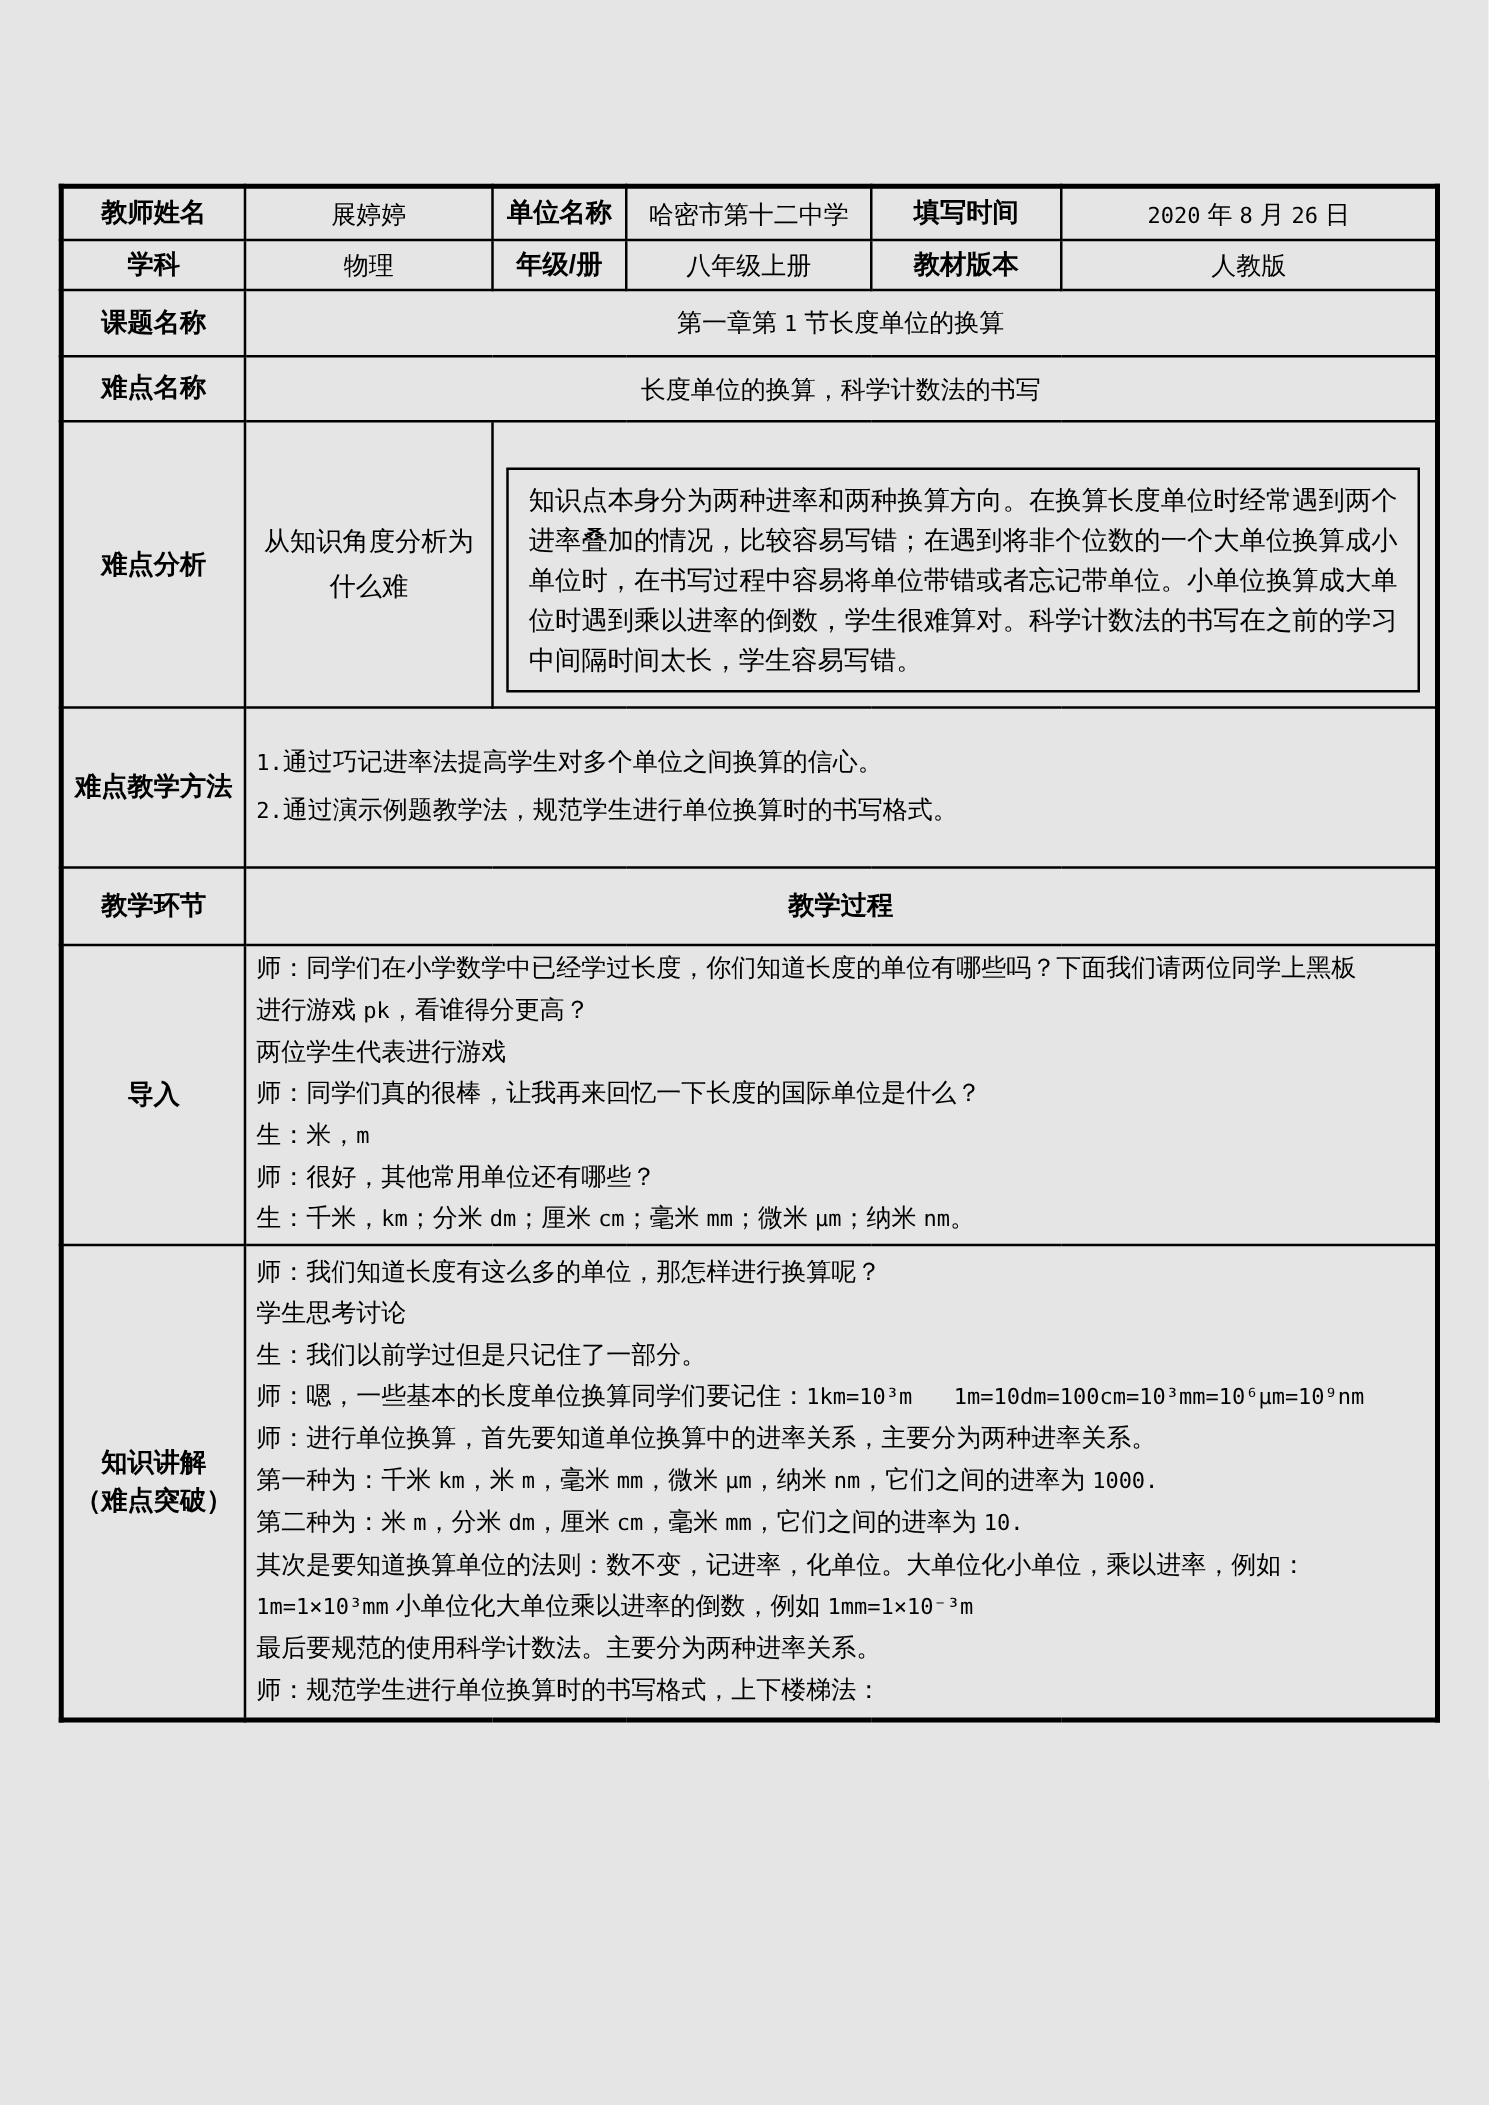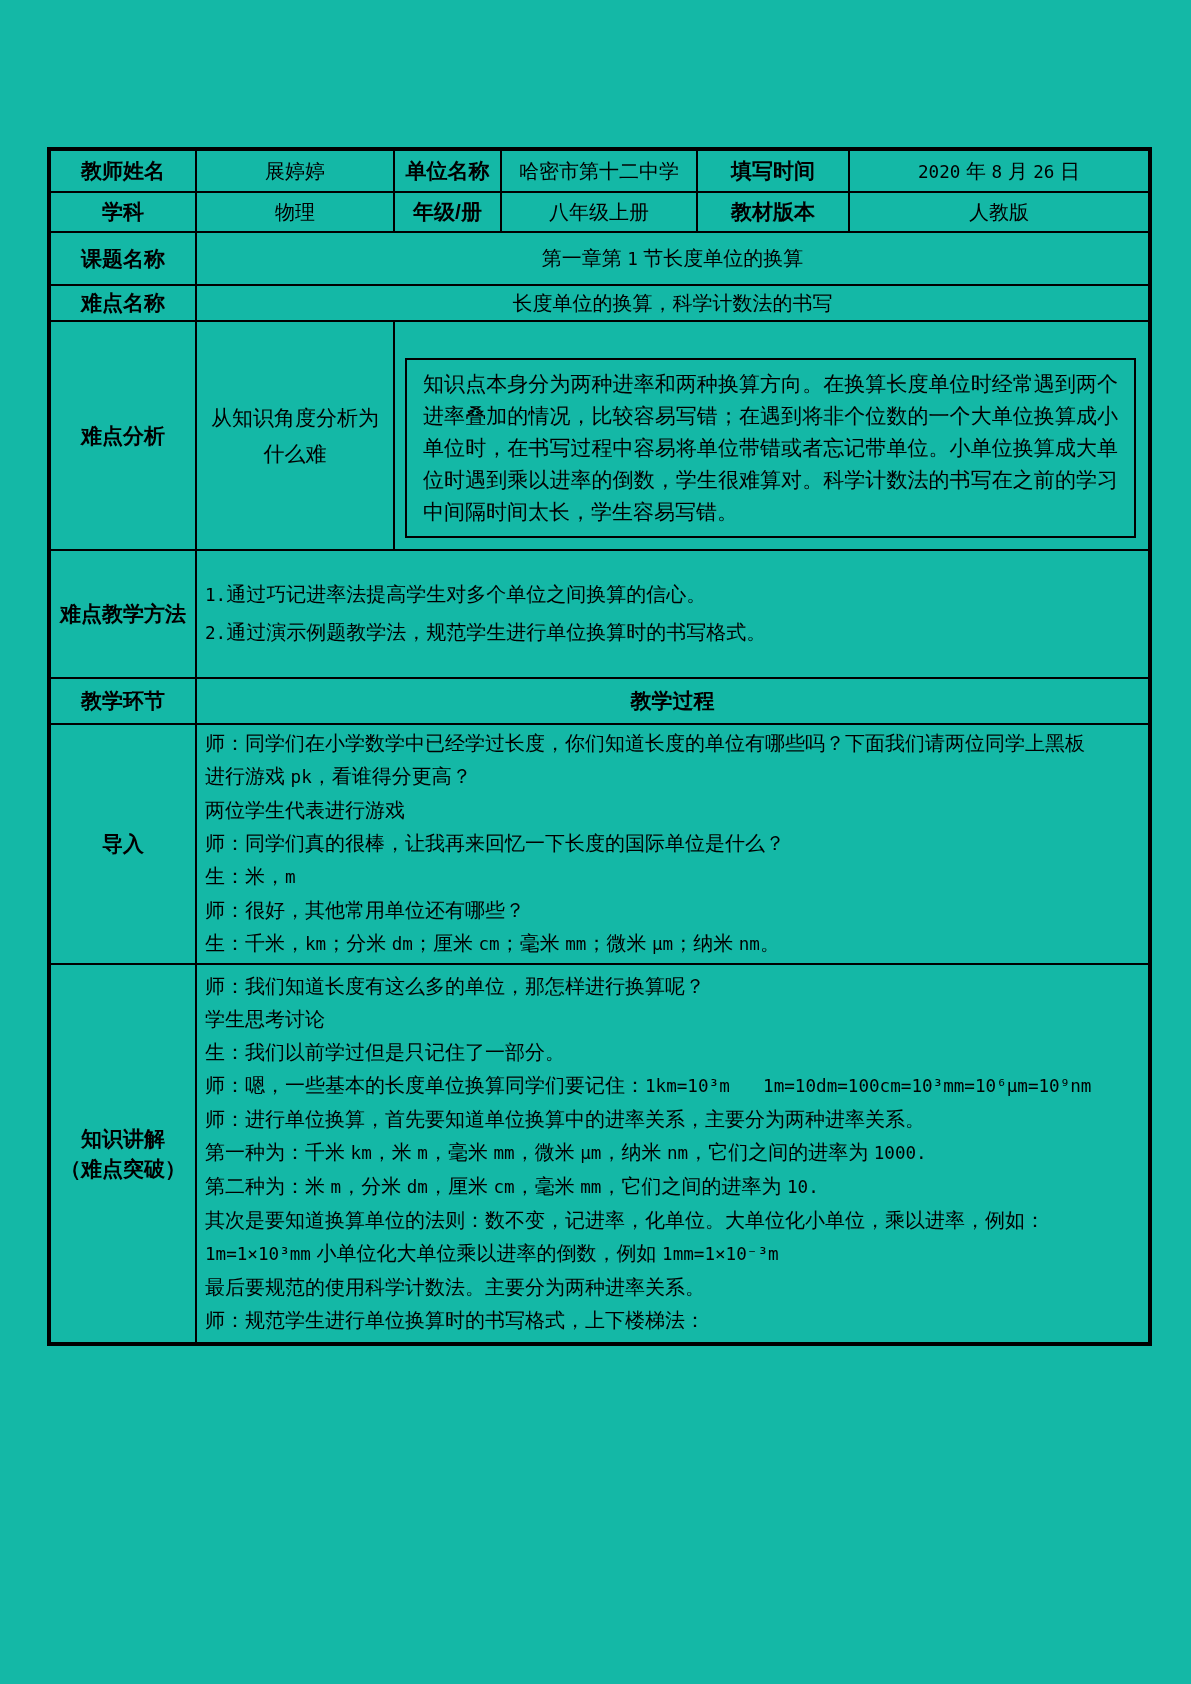--- a/index.html
+++ b/index.html
@@ -1,16 +1,16 @@
 <!DOCTYPE html>
 <html><head>
 <meta charset="utf-8">
 <style>
   html,body{margin:0;padding:0;background:#ffffff;}
-  .page{position:relative;width:1191px;height:1684px;background:#14b8a6;color:#000;
+  .page{position:relative;width:1191px;height:1684px;background:#e5e5e5;color:#000;
         font-family:"Liberation Sans","DejaVu Sans",sans-serif;overflow:hidden;}
   table.doc{position:absolute;left:47px;top:147px;width:1101px;border-collapse:collapse;
         table-layout:fixed;border:4px solid #000;}
   table.doc td{border:2px solid #000;padding:2px 8px;vertical-align:middle;overflow:hidden;}
   .lbl{font-weight:bold;font-size:21px;text-align:center;white-space:pre-line;line-height:30px;}
   .val{font-size:20px;text-align:center;}
   .sublbl{font-family:Liberation Sans, sans-serif;font-size:21px;text-align:center;
         white-space:pre-line;line-height:36px;}
   .analysis-cell{vertical-align:top;padding:0;}
   .inner-box{border:2px solid #000;margin:28px 4px 4px 2px;padding:8px 16px;
@@ -55,21 +55,21 @@
       <td class="val">八年级上册</td>
       <td class="lbl">教材版本</td>
       <td class="val">人教版</td>
     </tr>
 
     <tr style="height:53px">
       <td class="lbl">课题名称</td>
       <td class="val" colspan="5">第一章第 <span class="latin">1</span> 节长度单位的换算</td>
     </tr>
 
-    <tr style="height:36px">
+    <tr style="height:52px">
       <td class="lbl">难点名称</td>
       <td class="val" colspan="5">长度单位的换算，科学计数法的书写</td>
     </tr>
 
     <tr style="height:229px">
       <td class="lbl">难点分析</td>
       <td class="sublbl">从知识角度分析为
 什么难</td>
       <td class="analysis-cell" colspan="4">
         <div class="inner-box">知识点本身分为两种进率和两种换算方向。在换算长度单位时经常遇到两个进率叠加的情况，比较容易写错；在遇到将非个位数的一个大单位换算成小单位时，在书写过程中容易将单位带错或者忘记带单位。小单位换算成大单位时遇到乘以进率的倒数，学生很难算对。科学计数法的书写在之前的学习中间隔时间太长，学生容易写错。</div>
@@ -77,21 +77,21 @@
     </tr>
 
     <tr style="height:128px">
       <td class="lbl">难点教学方法</td>
       <td class="lines method-cell" colspan="5">
             <div class="tline"><span class="latin">1.</span>通过巧记进率法提高学生对多个单位之间换算的信心。</div>
             <div class="tline"><span class="latin">2.</span>通过演示例题教学法，规范学生进行单位换算时的书写格式。</div>
           </td>
     </tr>
 
-    <tr style="height:46px">
+    <tr style="height:62px">
       <td class="lbl">教学环节</td>
       <td class="lbl" colspan="5">教学过程</td>
     </tr>
 
     <tr style="height:234px">
       <td class="lbl">导入</td>
       <td class="lines process-cell" colspan="5">
             <div class="tline">师：同学们在小学数学中已经学过长度，你们知道长度的单位有哪些吗？下面我们请两位同学上黑板</div>
             <div class="tline">进行游戏 <span class="latin">pk</span>，看谁得分更高？</div>
             <div class="tline">两位学生代表进行游戏</div>

